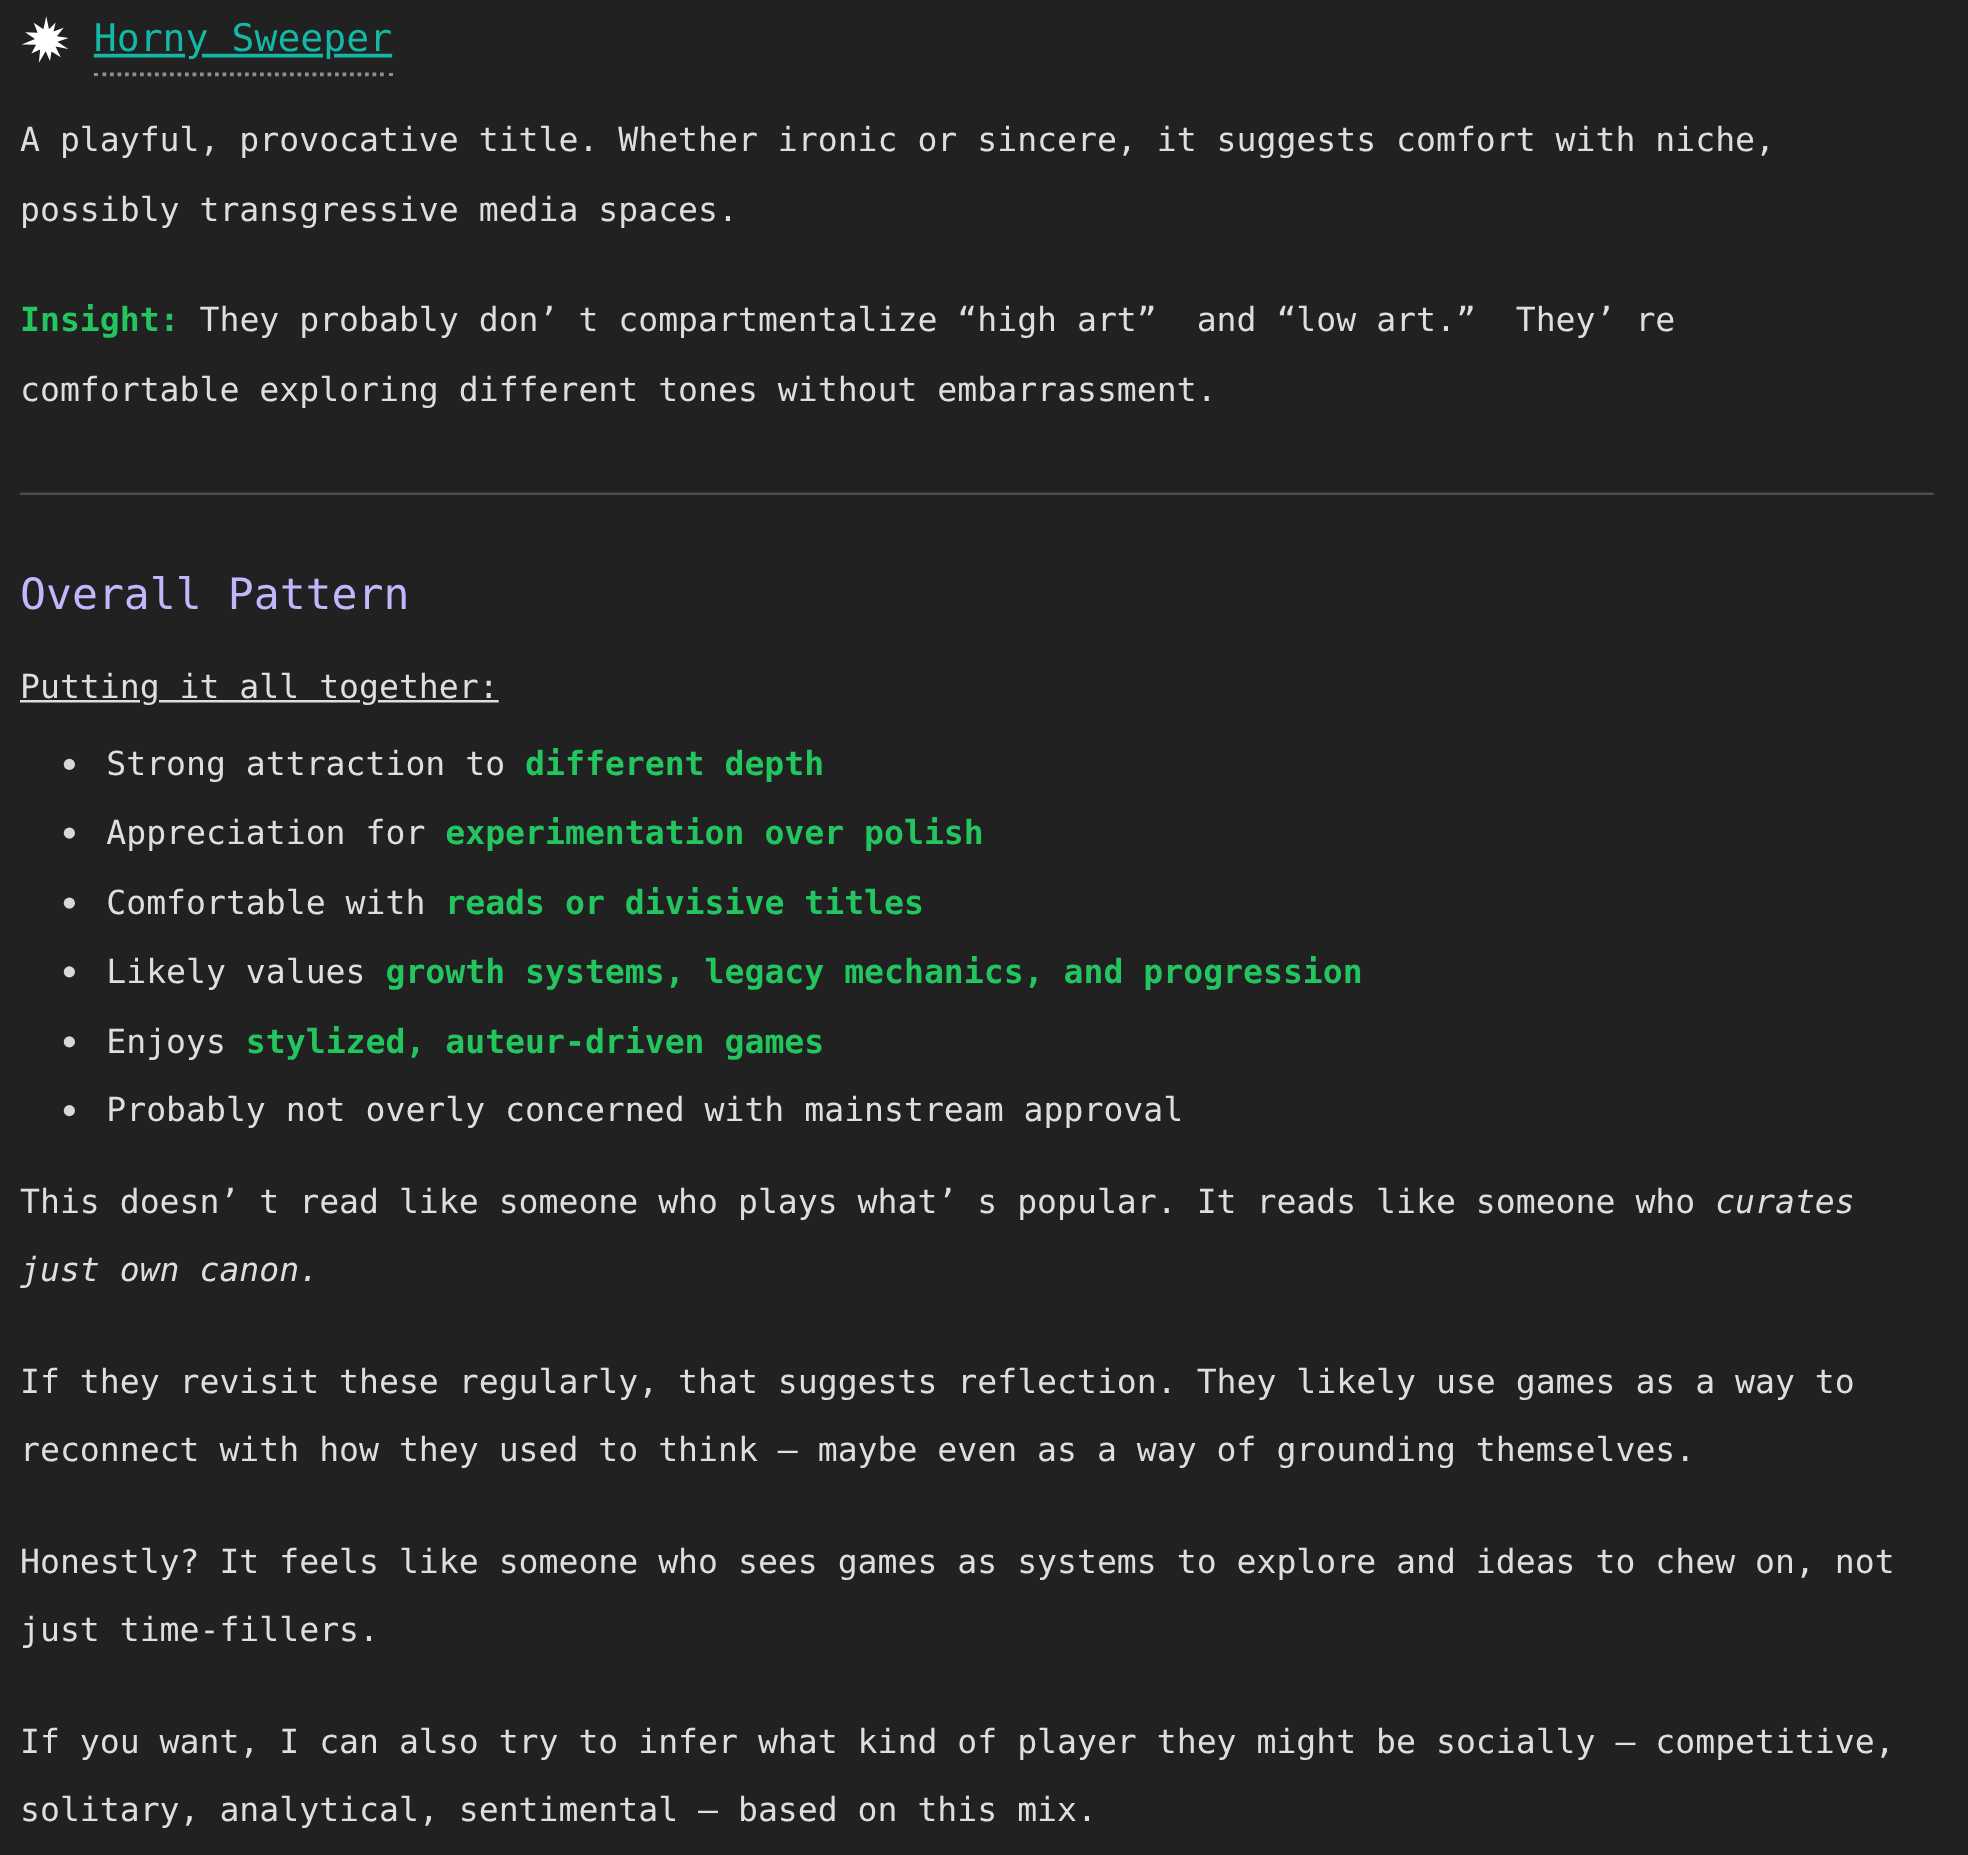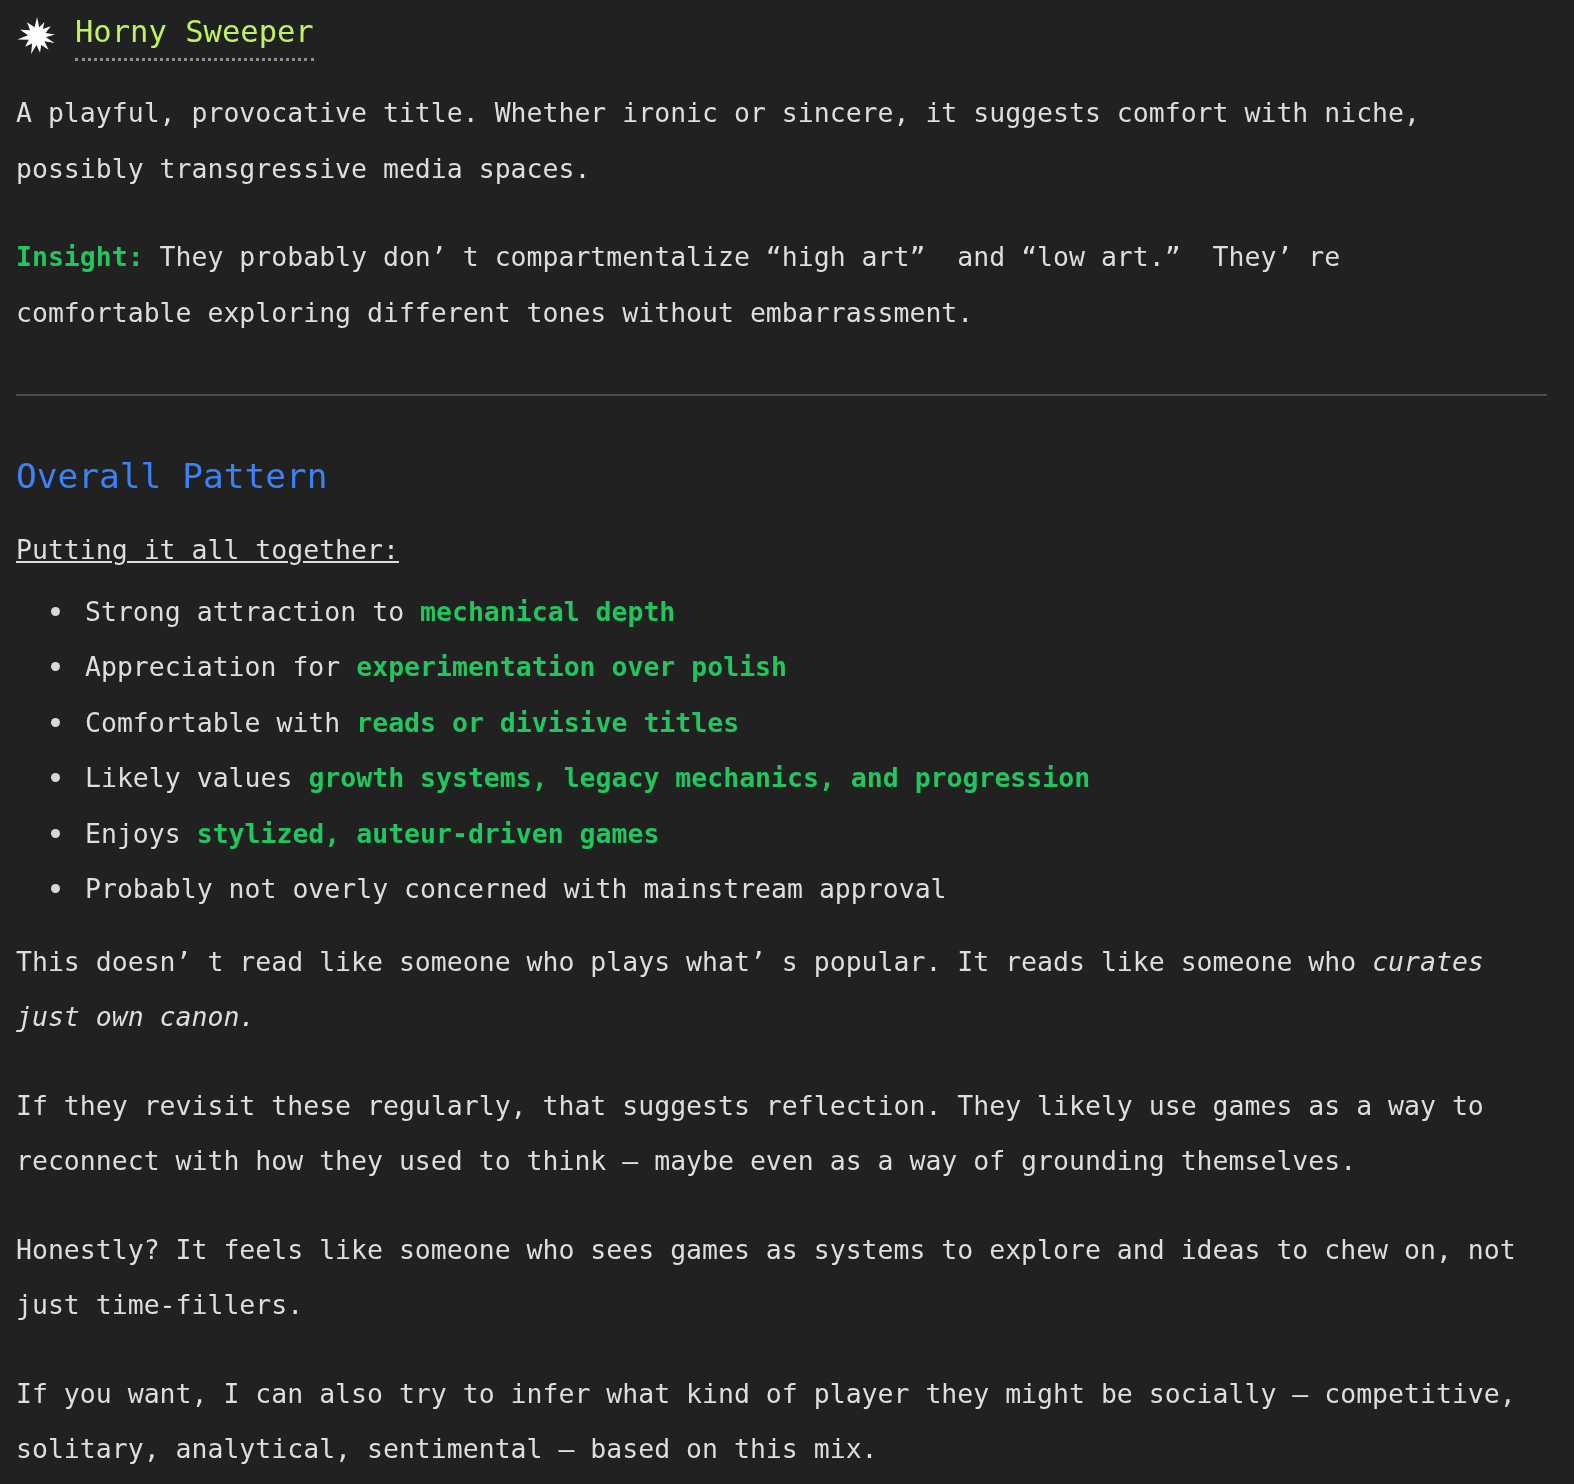--- a/index.html
+++ b/index.html
@@ -15,27 +15,28 @@
     font-size: 26.5px;
     line-height: 55.5px;
     overflow: hidden;
   }
   .doc {
     padding: 10px 27px 0 16px;
     box-sizing: border-box;
   }
   .game-heading {
     display: flex;
-    align-items: center;
+    align-items: flex-start;
     gap: 17px;
     margin: 0 0 24px 0;
     font-size: 30.5px;
     line-height: 44px;
     font-weight: normal;
-    color: #bef264;
+    color: #14b8a6;
+    text-decoration: underline;
   }
   .burst {
     width: 42px;
     height: 44px;
     display: inline-flex;
     align-items: center;
     justify-content: center;
     flex: 0 0 auto;
   }
   .burst svg { display: block; }
@@ -52,21 +53,21 @@
   p.pre-list { margin-bottom: 0; text-decoration: underline; }
   hr {
     border: 0;
     border-top: 2px solid #4d4d4d;
     margin: 54px 0 0 0;
   }
   h2 {
     font-size: 34.5px;
     line-height: 60px;
     font-weight: normal;
-    color: #3b82f6;
+    color: #c4b5fd;
     margin: 50px 0 16px 0;
   }
   ul {
     list-style: none;
     margin: 6px 0 17px 0;
     padding: 0;
   }
   li {
     position: relative;
     padding-left: 69px;
@@ -110,21 +111,21 @@
 
   <p><strong>Insight:</strong> They probably don’ t compartmentalize “high art”  and “low art.”  They’ re<br>comfortable exploring different tones without embarrassment.</p>
 
   <hr>
 
   <h2>Overall Pattern</h2>
 
   <p class="pre-list">Putting it all together:</p>
 
   <ul>
-    <li>Strong attraction to <strong>mechanical depth</strong></li>
+    <li>Strong attraction to <strong>different depth</strong></li>
     <li>Appreciation for <strong>experimentation over polish</strong></li>
     <li>Comfortable with <strong>reads or divisive titles</strong></li>
     <li>Likely values <strong>growth systems, legacy mechanics, and progression</strong></li>
     <li>Enjoys <strong>stylized, auteur-driven games</strong></li>
     <li>Probably not overly concerned with mainstream approval</li>
   </ul>
 
   <p>This doesn’ t read like someone who plays what’ s popular. It reads like someone who <em>curates</em><br><em>just own canon.</em></p>
 
   <p>If they revisit these regularly, that suggests reflection. They likely use games as a way to<br>reconnect with how they used to think — maybe even as a way of grounding themselves.</p>

